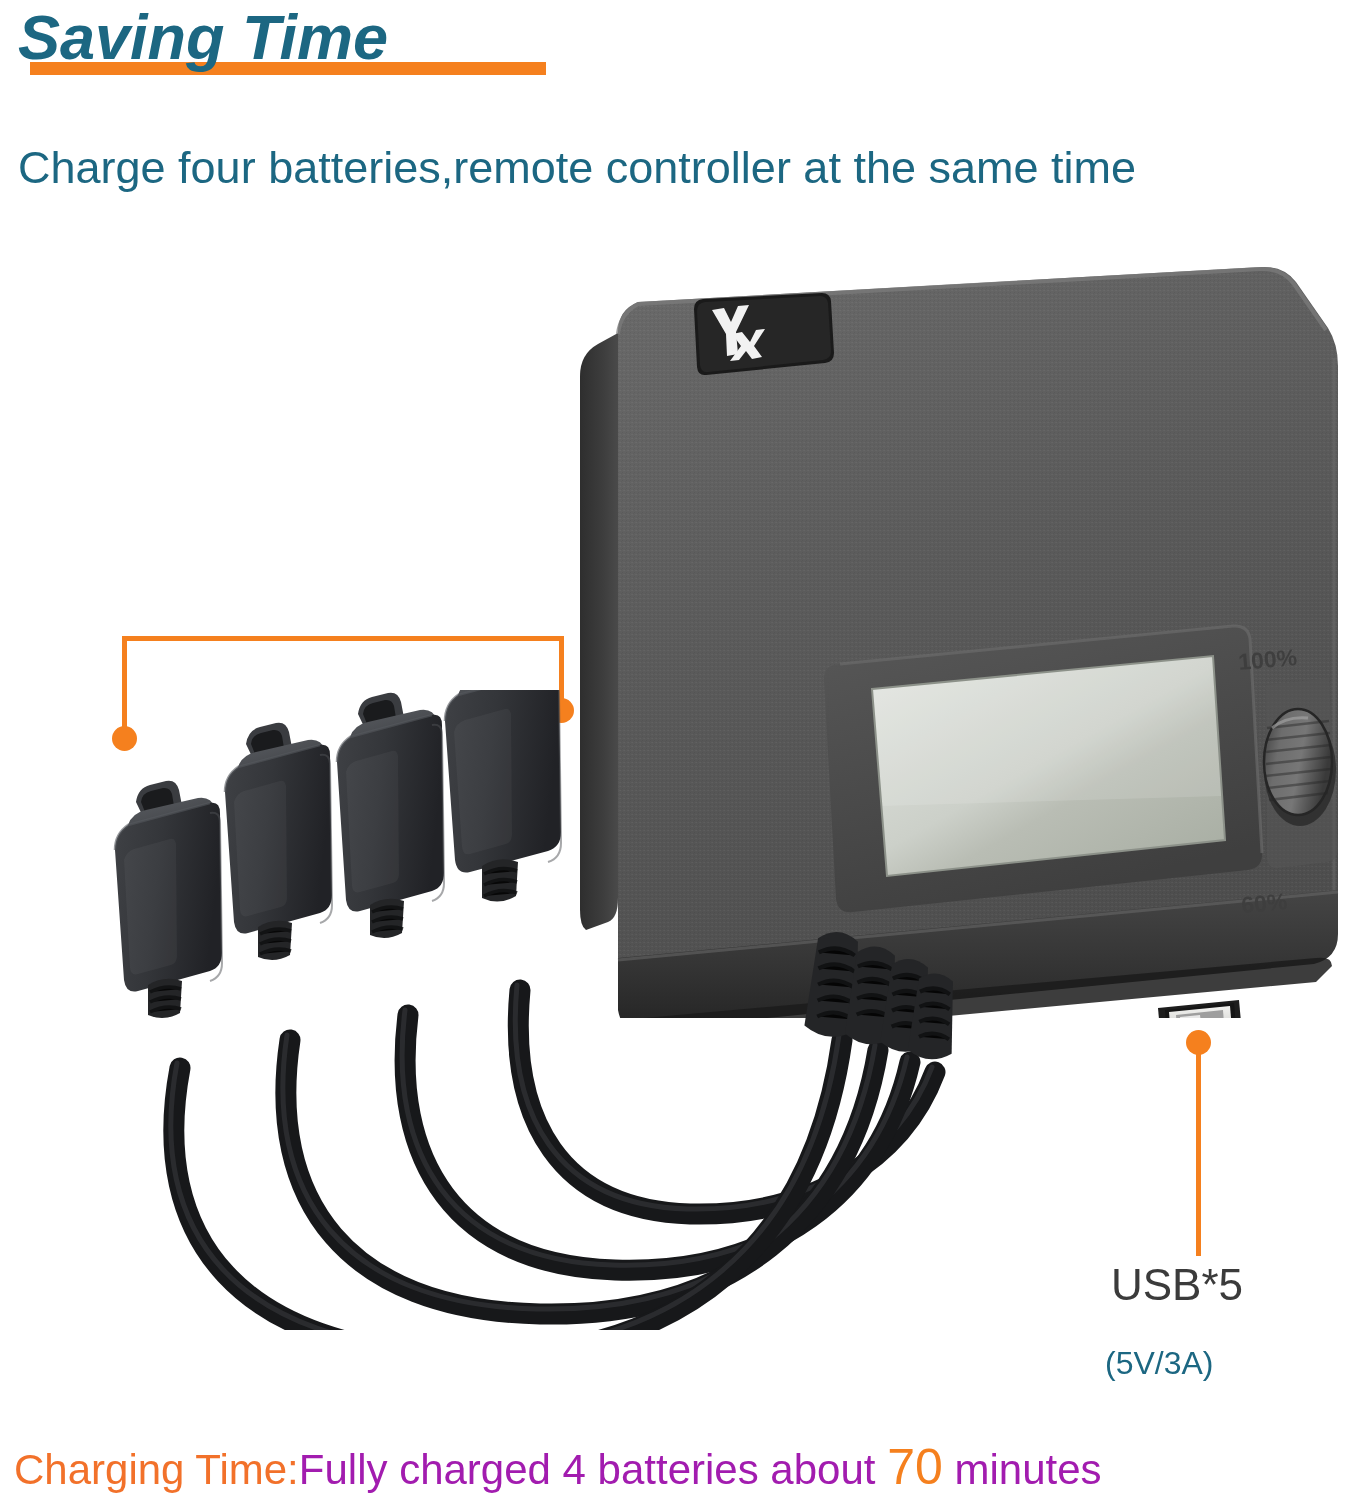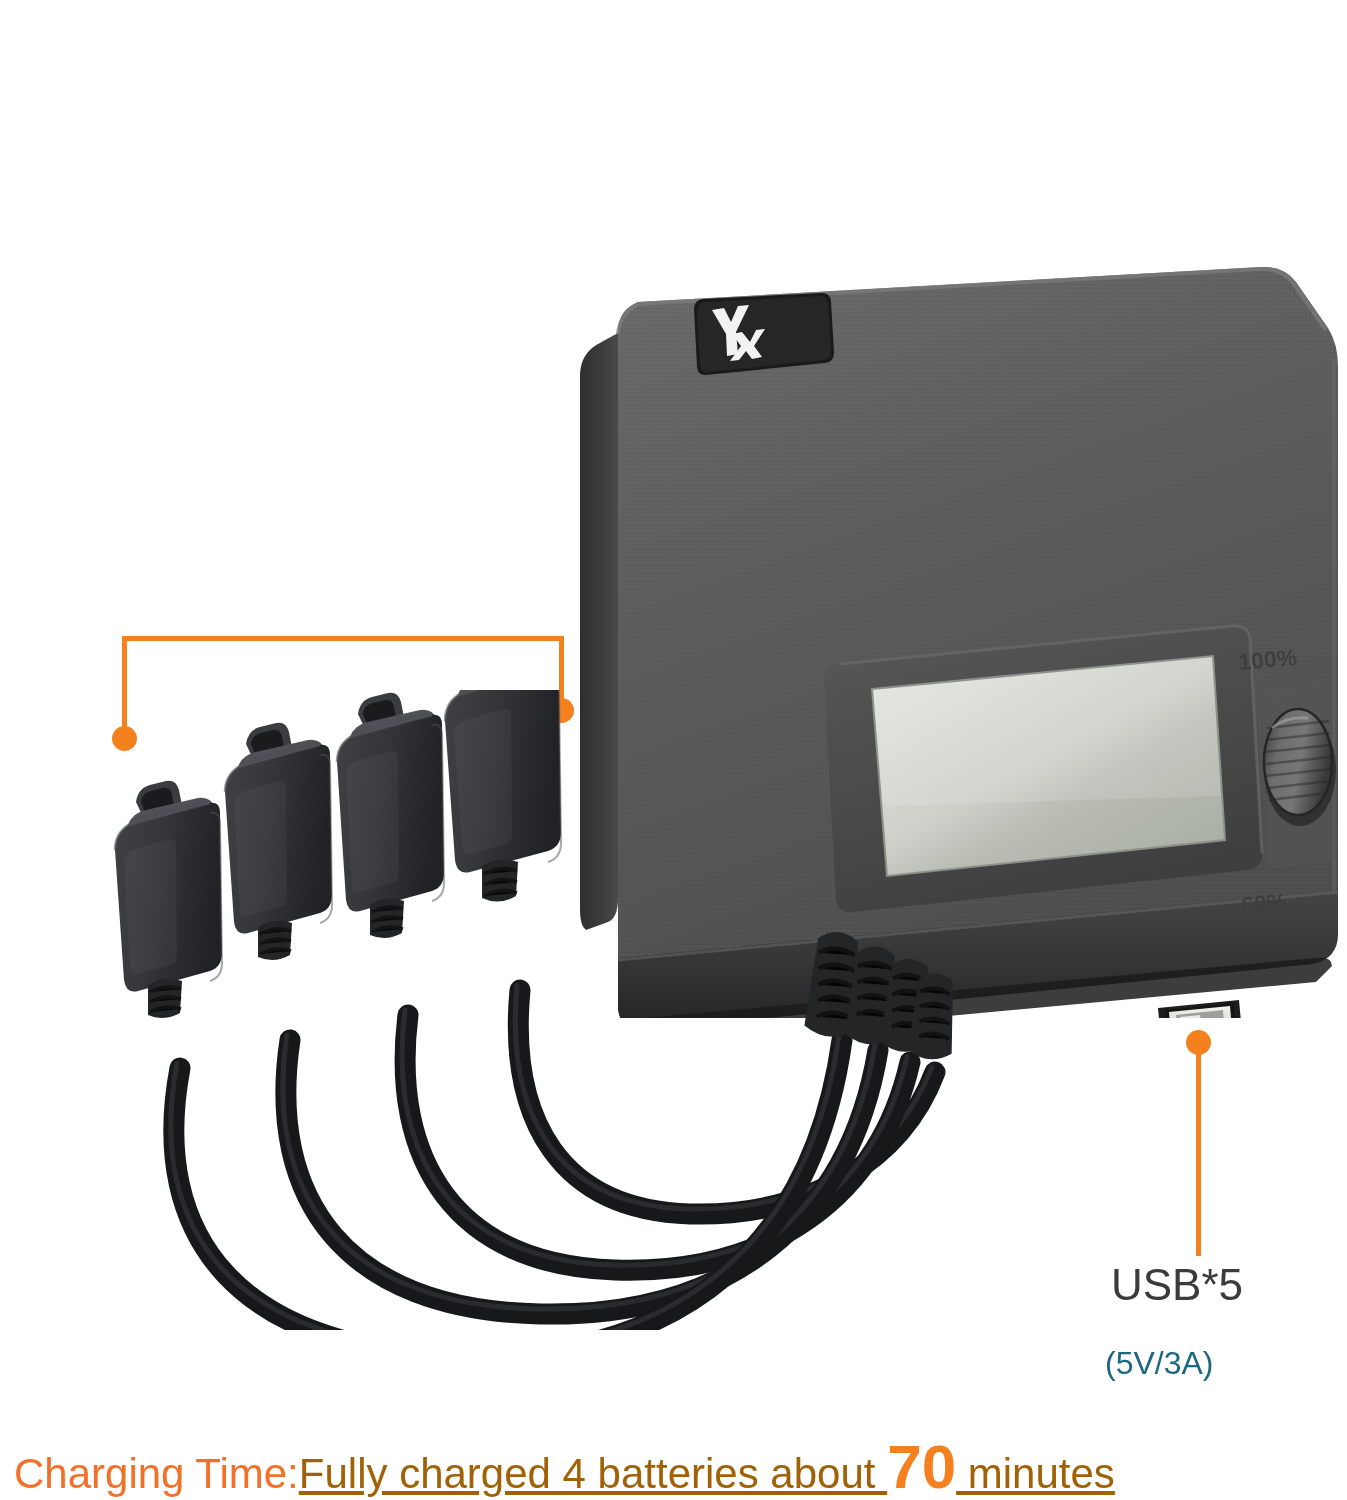--- a/index.html
+++ b/index.html
@@ -151,22 +151,22 @@
   .footer {
     position: absolute;
     left: 14px;
     top: 1440px;
     width: 1330px;
     font-size: 42px;
     line-height: 54px;
     white-space: nowrap;
   }
   .footer .f-orange { color: #f2712a; }
-  .footer .f-teal   { color: #a16207; text-decoration: underline; }
-  .footer .f-big    { color: #f5801e; font-weight: bold; font-size: 62px; }
+  .footer .f-teal   { color: #a21caf; }
+  .footer .f-big    { color: #f5801e; font-weight: normal; font-size: 50px; }
 
   
   .device {
     position: absolute;
     left: 572px;
     top: 258px;
     width: 775px;
     height: 760px;
   }
   .device svg { display: block; }
@@ -188,21 +188,26 @@
     width: 520px;
     height: 400px;
   }
   .plugs svg { display: block; }
 </style>
 </head>
 <body>
 
 <div id="page">
 
-
+  <div class="headline-wrap">
+    <div class="headline-rule"></div>
+    <div class="headline-text">Saving Time</div>
+  </div>
+
+  <div class="subtitle">Charge four batteries,remote controller at the same time</div>
 
 
   <div class="bracket">
     <div class="bracket-top"></div>
     <div class="bracket-leg left"></div>
     <div class="bracket-leg right"></div>
     <div class="bracket-dot left"></div>
     <div class="bracket-dot right"></div>
   </div>
 

